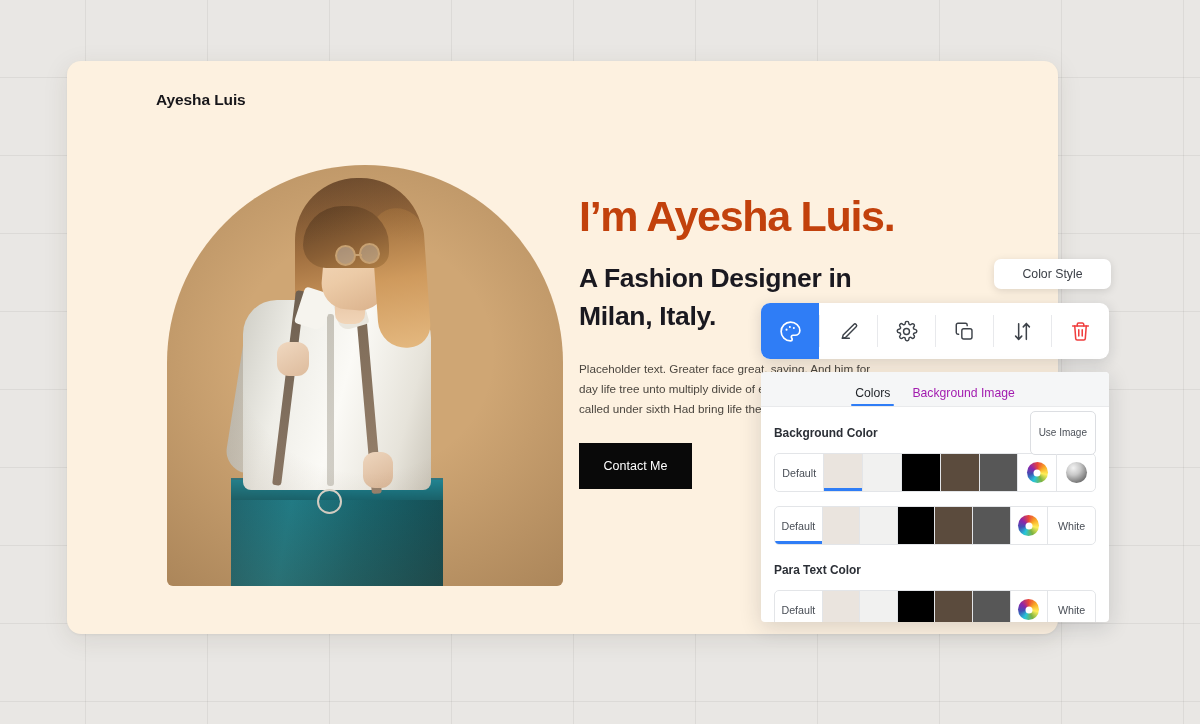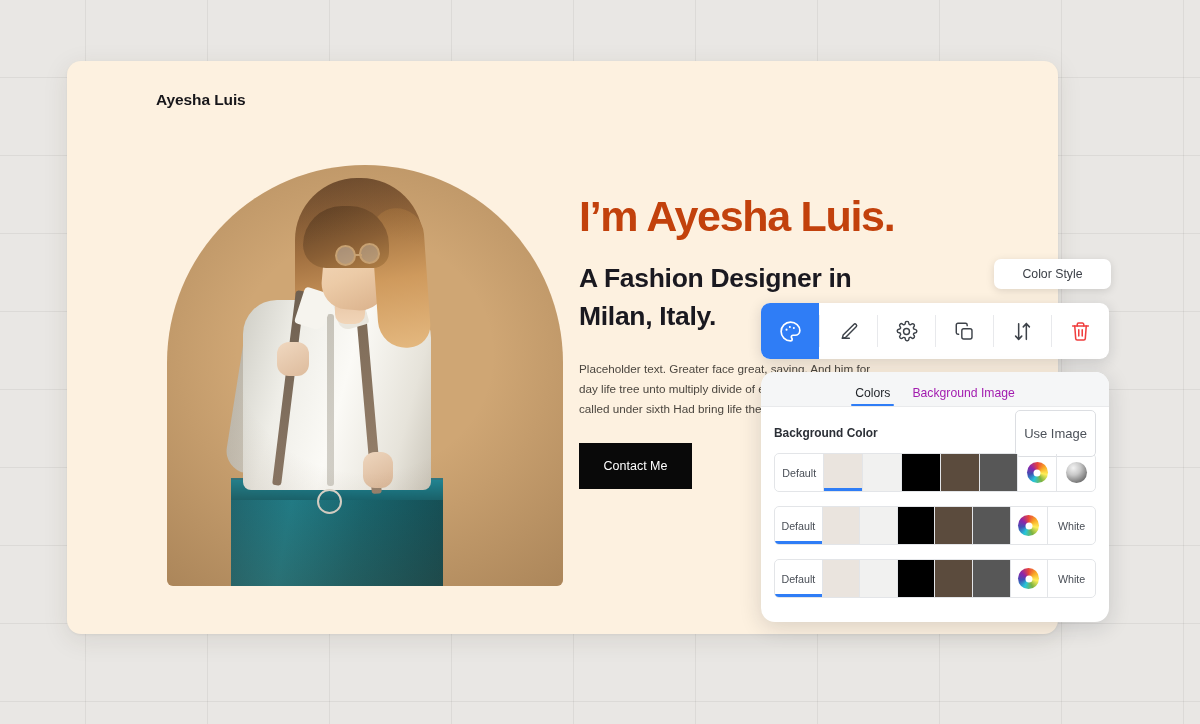--- a/index.html
+++ b/index.html
@@ -324,21 +324,21 @@
   .tool-btn svg { display: block; }
 
   
   #color-panel {
     position: absolute;
     left: 761px;
     top: 372px;
     width: 348px;
     height: 250px;
     background: #ffffff;
-    border-radius: 14px;
+    border-radius: 4px;
     box-shadow: 0 5px 22px rgba(25,30,45,0.16);
     overflow: hidden;
   }
   #panel-tabs {
     height: 35px;
     background: #f5f6f7;
     display: flex;
     align-items: flex-end;
     justify-content: center;
     gap: 22px;
@@ -370,21 +370,21 @@
     justify-content: space-between;
     margin-bottom: 9px;
     height: 22px;
   }
   .section-title {
     font-size: 11.9px;
     font-weight: bold;
     color: #2b2f36;
   }
   #use-image-btn {
-    font-size: 13px;
+    font-size: 10px;
     color: #4c5159;
     background: #fff;
     border: 1px solid #dcdee2;
     border-radius: 5px;
     padding: 16px 8px;
     cursor: pointer;
     font-family: inherit;
     line-height: 1;
   }
   .swatch-row {
@@ -596,20 +596,23 @@
         <div class="swatch">
             <span class="wheel"></span>
           </div>
         <div class="swatch swatch-label">
             <span>White</span>
           </div>
       </div>
     </div>
 
     <div class="color-section">
+      <div class="section-head">
+        <span class="section-title">Para Text Color</span>
+      </div>
       <div class="swatch-row">
         <div class="swatch swatch-label selected">
             <span>Default</span>
           </div>
         <div class="swatch" style="background:#eae4de"></div>
         <div class="swatch" style="background:#f1f1f0"></div>
         <div class="swatch" style="background:#000000"></div>
         <div class="swatch" style="background:#5b4b3d"></div>
         <div class="swatch" style="background:#575757"></div>
         <div class="swatch">

